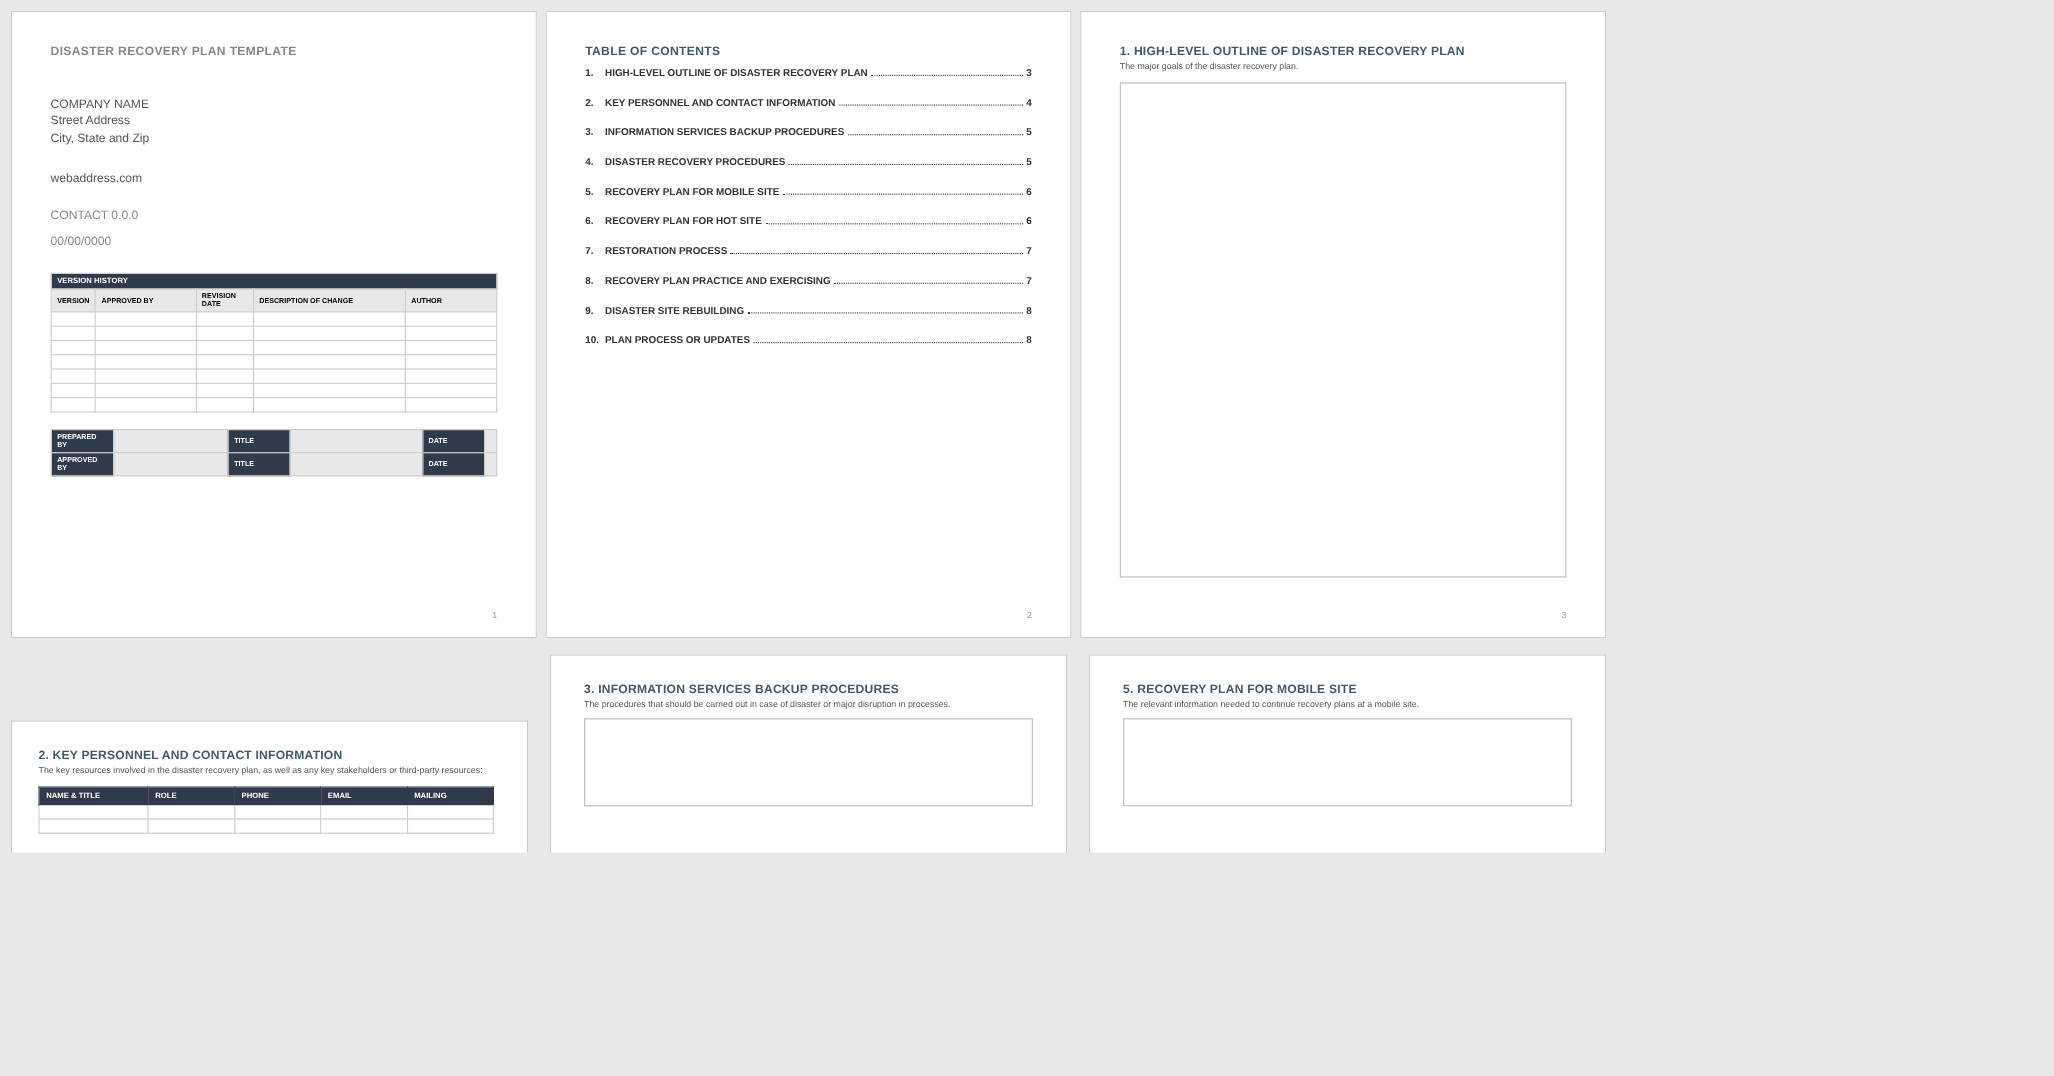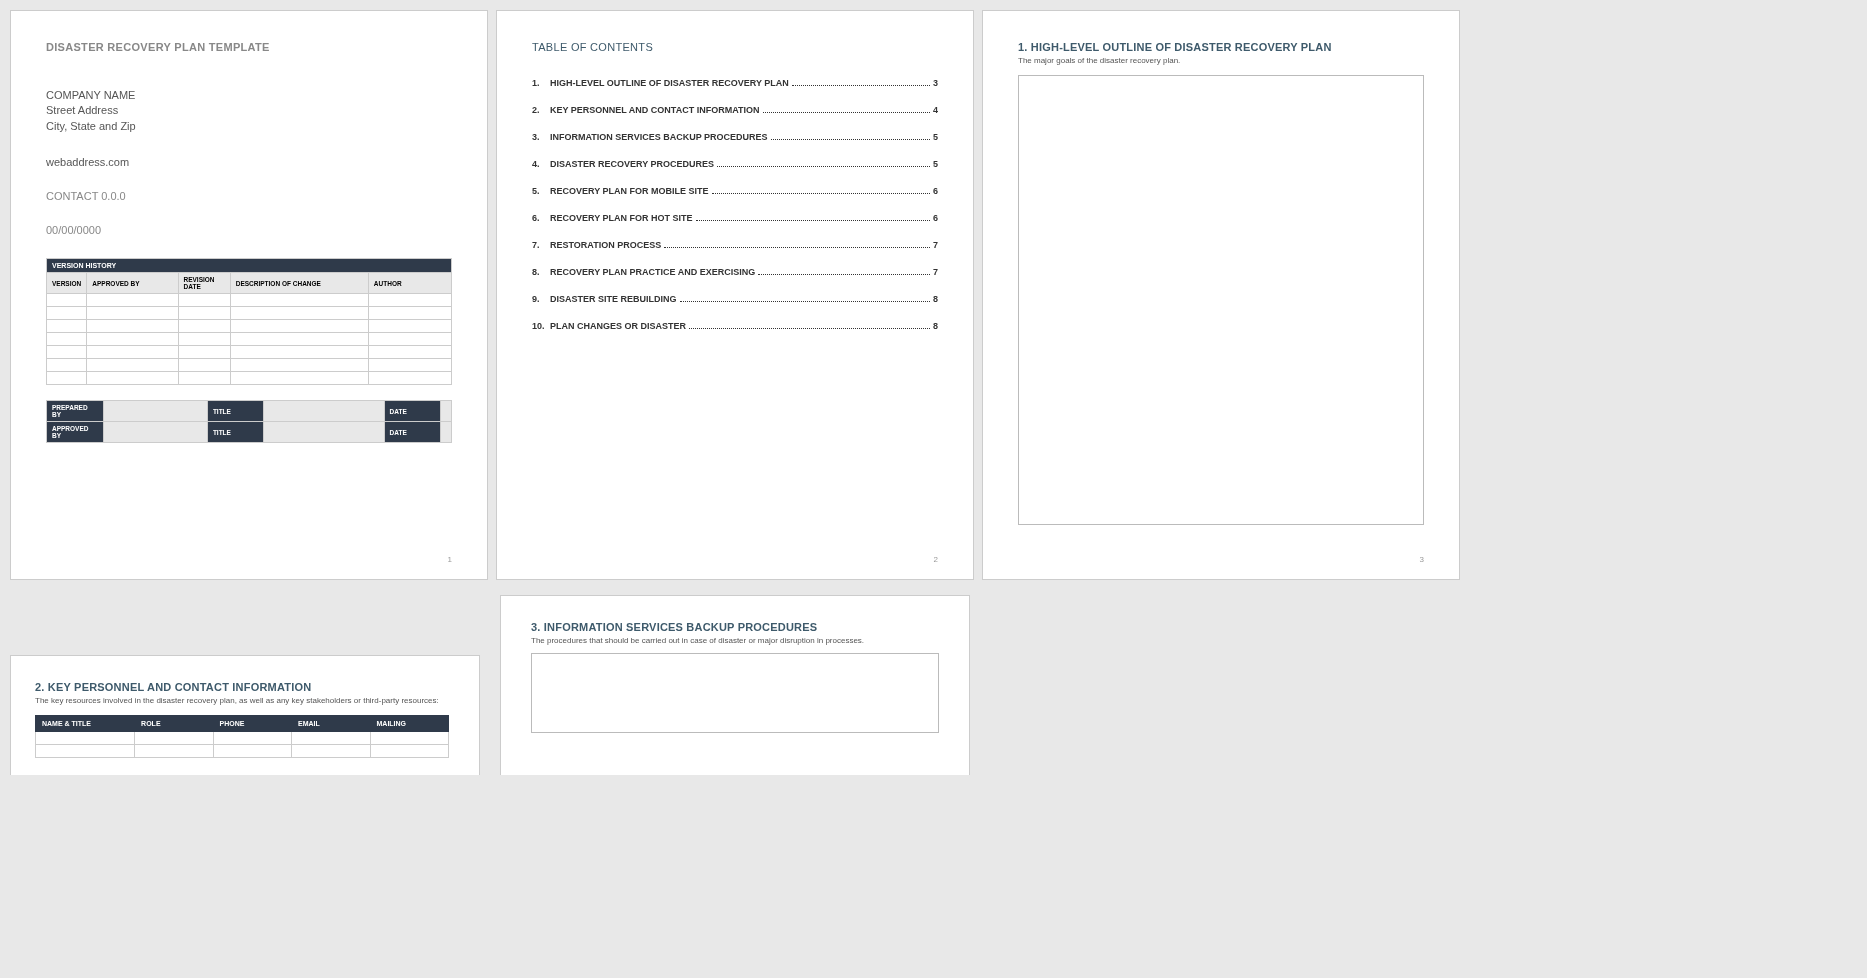--- a/index.html
+++ b/index.html
@@ -63,21 +63,21 @@
   line-height: 1.15;
 }
 .company-info {
   margin-top: 35px;
   color: #555;
   font-size: 11px;
   line-height: 1.4;
 }
 .web { margin-top: 22px; font-size: 11px; color: #555; }
 .version { margin-top: 22px; font-size: 11px; color: #888; }
-.date { margin-top: 22px; font-size: 11px; color: #888; }
+.date { margin-top: 12px; font-size: 11px; color: #888; }
 .version-table {
   width: 100%;
   border-collapse: collapse;
   margin-top: 22px;
   font-size: 7px;
 }
 .version-table th, .version-table td {
   border: 1px solid #ccc;
   padding: 3px 5px;
   text-align: left;
@@ -110,23 +110,23 @@
   background: #2f3a4a;
   color: #fff;
   font-weight: bold;
   font-size: 6.5px;
   width: 14%;
 }
 .sign-val { background: #e8e8e8; }
 .toc-title {
   color: #3e5a6b;
   font-size: 11px;
-  font-weight: normal;
+  font-weight: bold;
   letter-spacing: 0.3px;
-  margin-bottom: 25px;
+  margin-bottom: 8px;
 }
 .toc-item {
   display: flex;
   align-items: baseline;
   font-size: 9px;
   font-weight: bold;
   color: #333;
   margin-bottom: 17px;
 }
 .toc-num { width: 18px; flex-shrink: 0; }
@@ -336,21 +336,21 @@
         <span class="toc-page">7</span>
       </div>
     <div class="toc-item">
         <span class="toc-num">9.</span>
         <span class="toc-text">DISASTER SITE REBUILDING</span>
         <span class="toc-dots"></span>
         <span class="toc-page">8</span>
       </div>
     <div class="toc-item">
         <span class="toc-num">10.</span>
-        <span class="toc-text">PLAN CHANGES OR DISASTER</span>
+        <span class="toc-text">PLAN PROCESS OR UPDATES</span>
         <span class="toc-dots"></span>
         <span class="toc-page">8</span>
       </div>
     <div class="page-num">2</div>
   </div>
 
   <div class="page">
     <div class="section-heading">1.  HIGH-LEVEL OUTLINE OF DISASTER RECOVERY PLAN</div>
     <div class="section-desc">The major goals of the disaster recovery plan.</div>
     <div class="content-box"></div>
@@ -389,13 +389,18 @@
     </tbody>
       </table>
   </div>
 
   <div class="page-partial">
     <div class="section-heading">3.  INFORMATION SERVICES BACKUP PROCEDURES</div>
     <div class="section-desc">The procedures that should be carried out in case of disaster or major disruption in processes.</div>
     <div class="content-box-small"></div>
   </div>
 
+  <div class="page-partial">
+    <div class="section-heading">5.  RECOVERY PLAN FOR MOBILE SITE</div>
+    <div class="section-desc">The relevant information needed to continue recovery plans at a mobile site.</div>
+    <div class="content-box-small"></div>
+  </div>
 </div>
 
 </body></html>

